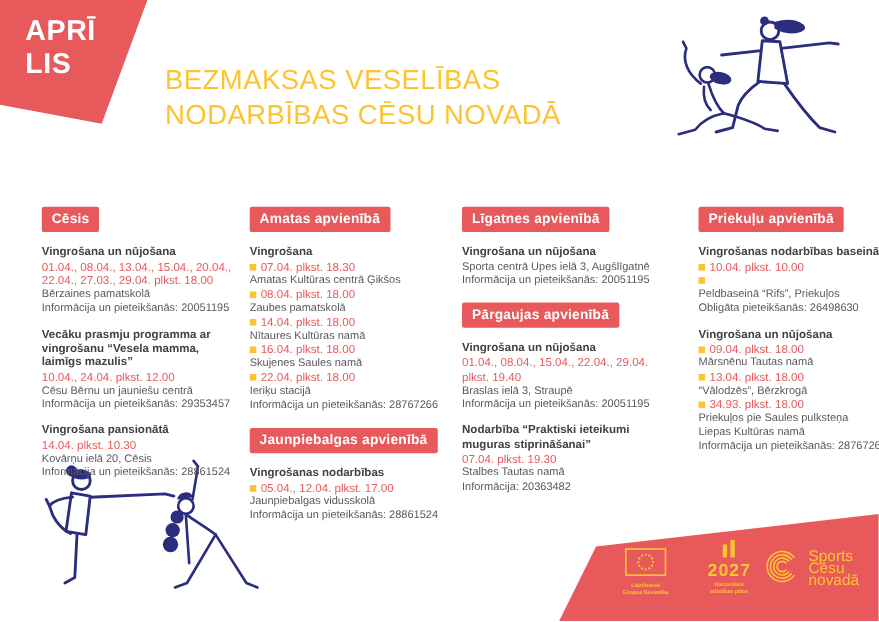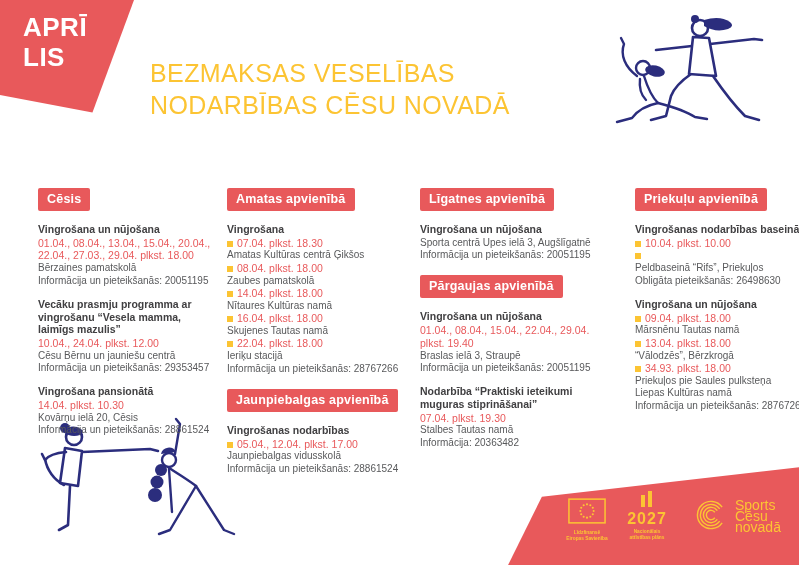--- a/index.html
+++ b/index.html
@@ -40,21 +40,21 @@
   .event{margin-bottom:11px;}
   .event-title{font-weight:700;color:var(--heading);font-size:10.5px;line-height:12.6px;margin-bottom:1px;}
   .date{font-weight:400;color:var(--red);font-size:10.5px;line-height:12.8px;}
   .plain{color:var(--body);font-size:10px;line-height:12.4px;}
   .sq{display:inline-block;width:6px;height:6px;background:var(--yellow);margin-right:4px;}
 
   
   .footer-shape{position:absolute;left:500px;top:460px;width:299px;height:105px;background:var(--red);
     clip-path:polygon(2.7% 100%,14% 35%,100% 7%,100% 100%);}
   .eu-logo{position:absolute;left:64px;top:38px;width:46px;text-align:center;}
-  .nap-logo{position:absolute;left:124px;top:31px;width:46px;text-align:center;}
+  .nap-logo{position:absolute;left:140px;top:31px;width:46px;text-align:center;}
   .sports-logo{position:absolute;left:194px;top:38px;display:flex;align-items:flex-start;gap:7px;}
   .logo-small{font-size:4.8px;color:var(--yellow);line-height:6px;font-weight:700;margin-top:2px;}
   .nap-year{font-size:16px;font-weight:700;color:var(--yellow);letter-spacing:1px;line-height:16px;}
   .sports-text{font-size:14px;font-weight:400;color:var(--yellow);line-height:11px;padding-top:2px;}
 </style>
 </head>
 <body>
 
 <div class="page">
 
@@ -151,21 +151,21 @@
     <span class="badge">Amatas apvienībā</span>
     <div class="event">
       <div class="event-title">Vingrošana</div>
       <div class="date"><span class="sq"></span><span>07.04. plkst. 18.30</span></div>
       <div class="plain">Amatas Kultūras centrā Ģikšos</div>
       <div class="date"><span class="sq"></span><span>08.04. plkst. 18.00</span></div>
       <div class="plain">Zaubes pamatskolā</div>
       <div class="date"><span class="sq"></span><span>14.04. plkst. 18.00</span></div>
       <div class="plain">Nītaures Kultūras namā</div>
       <div class="date"><span class="sq"></span><span>16.04. plkst. 18.00</span></div>
-      <div class="plain">Skujenes Tautas namā</div>
+      <div class="plain">Skujenes Saules namā</div>
       <div class="date"><span class="sq"></span><span>22.04. plkst. 18.00</span></div>
       <div class="plain">Ieriķu stacijā</div>
       <div class="plain">Informācija un pieteikšanās: 28767266</div>
     </div>
     <div class="badge-group">
       <span class="badge">Jaunpiebalgas apvienībā</span>
       <div class="event">
         <div class="event-title">Vingrošanas nodarbības</div>
         <div class="date"><span class="sq"></span><span>05.04., 12.04. plkst. 17.00</span></div>
         <div class="plain">Jaunpiebalgas vidusskolā</div>

